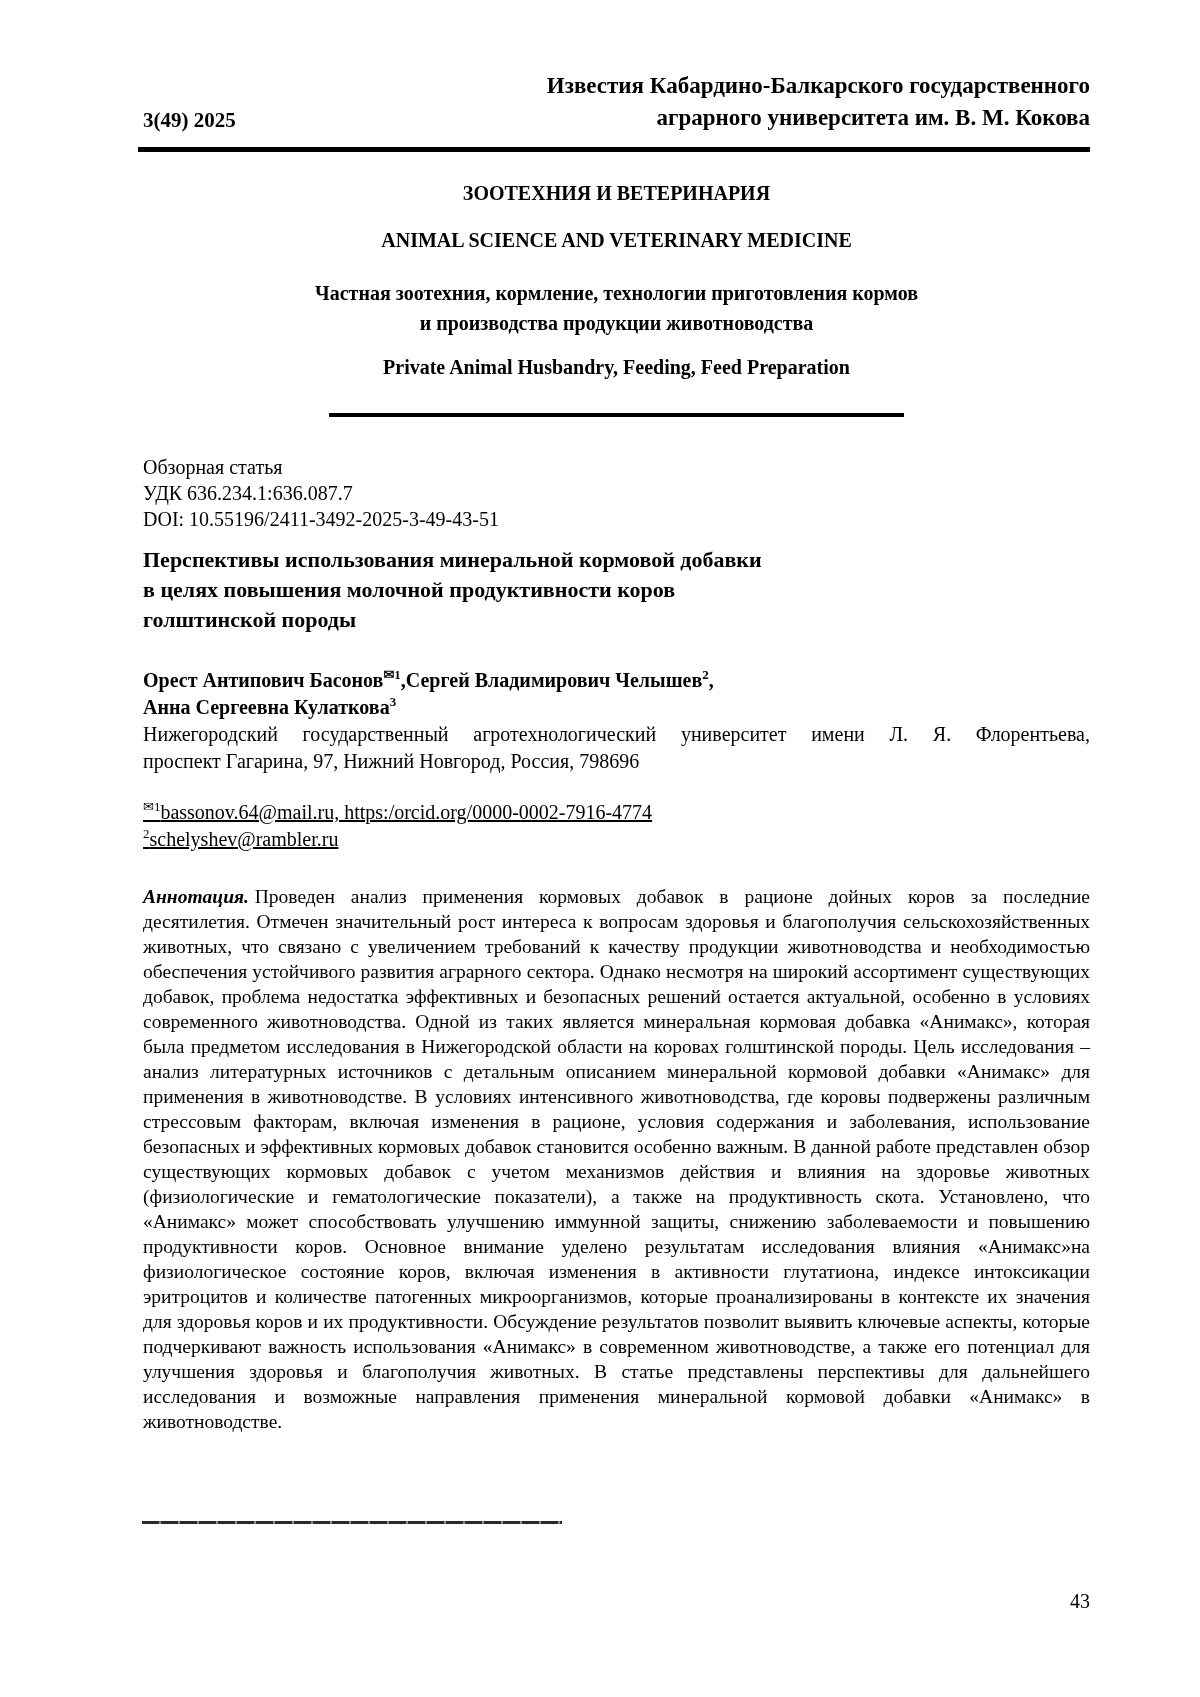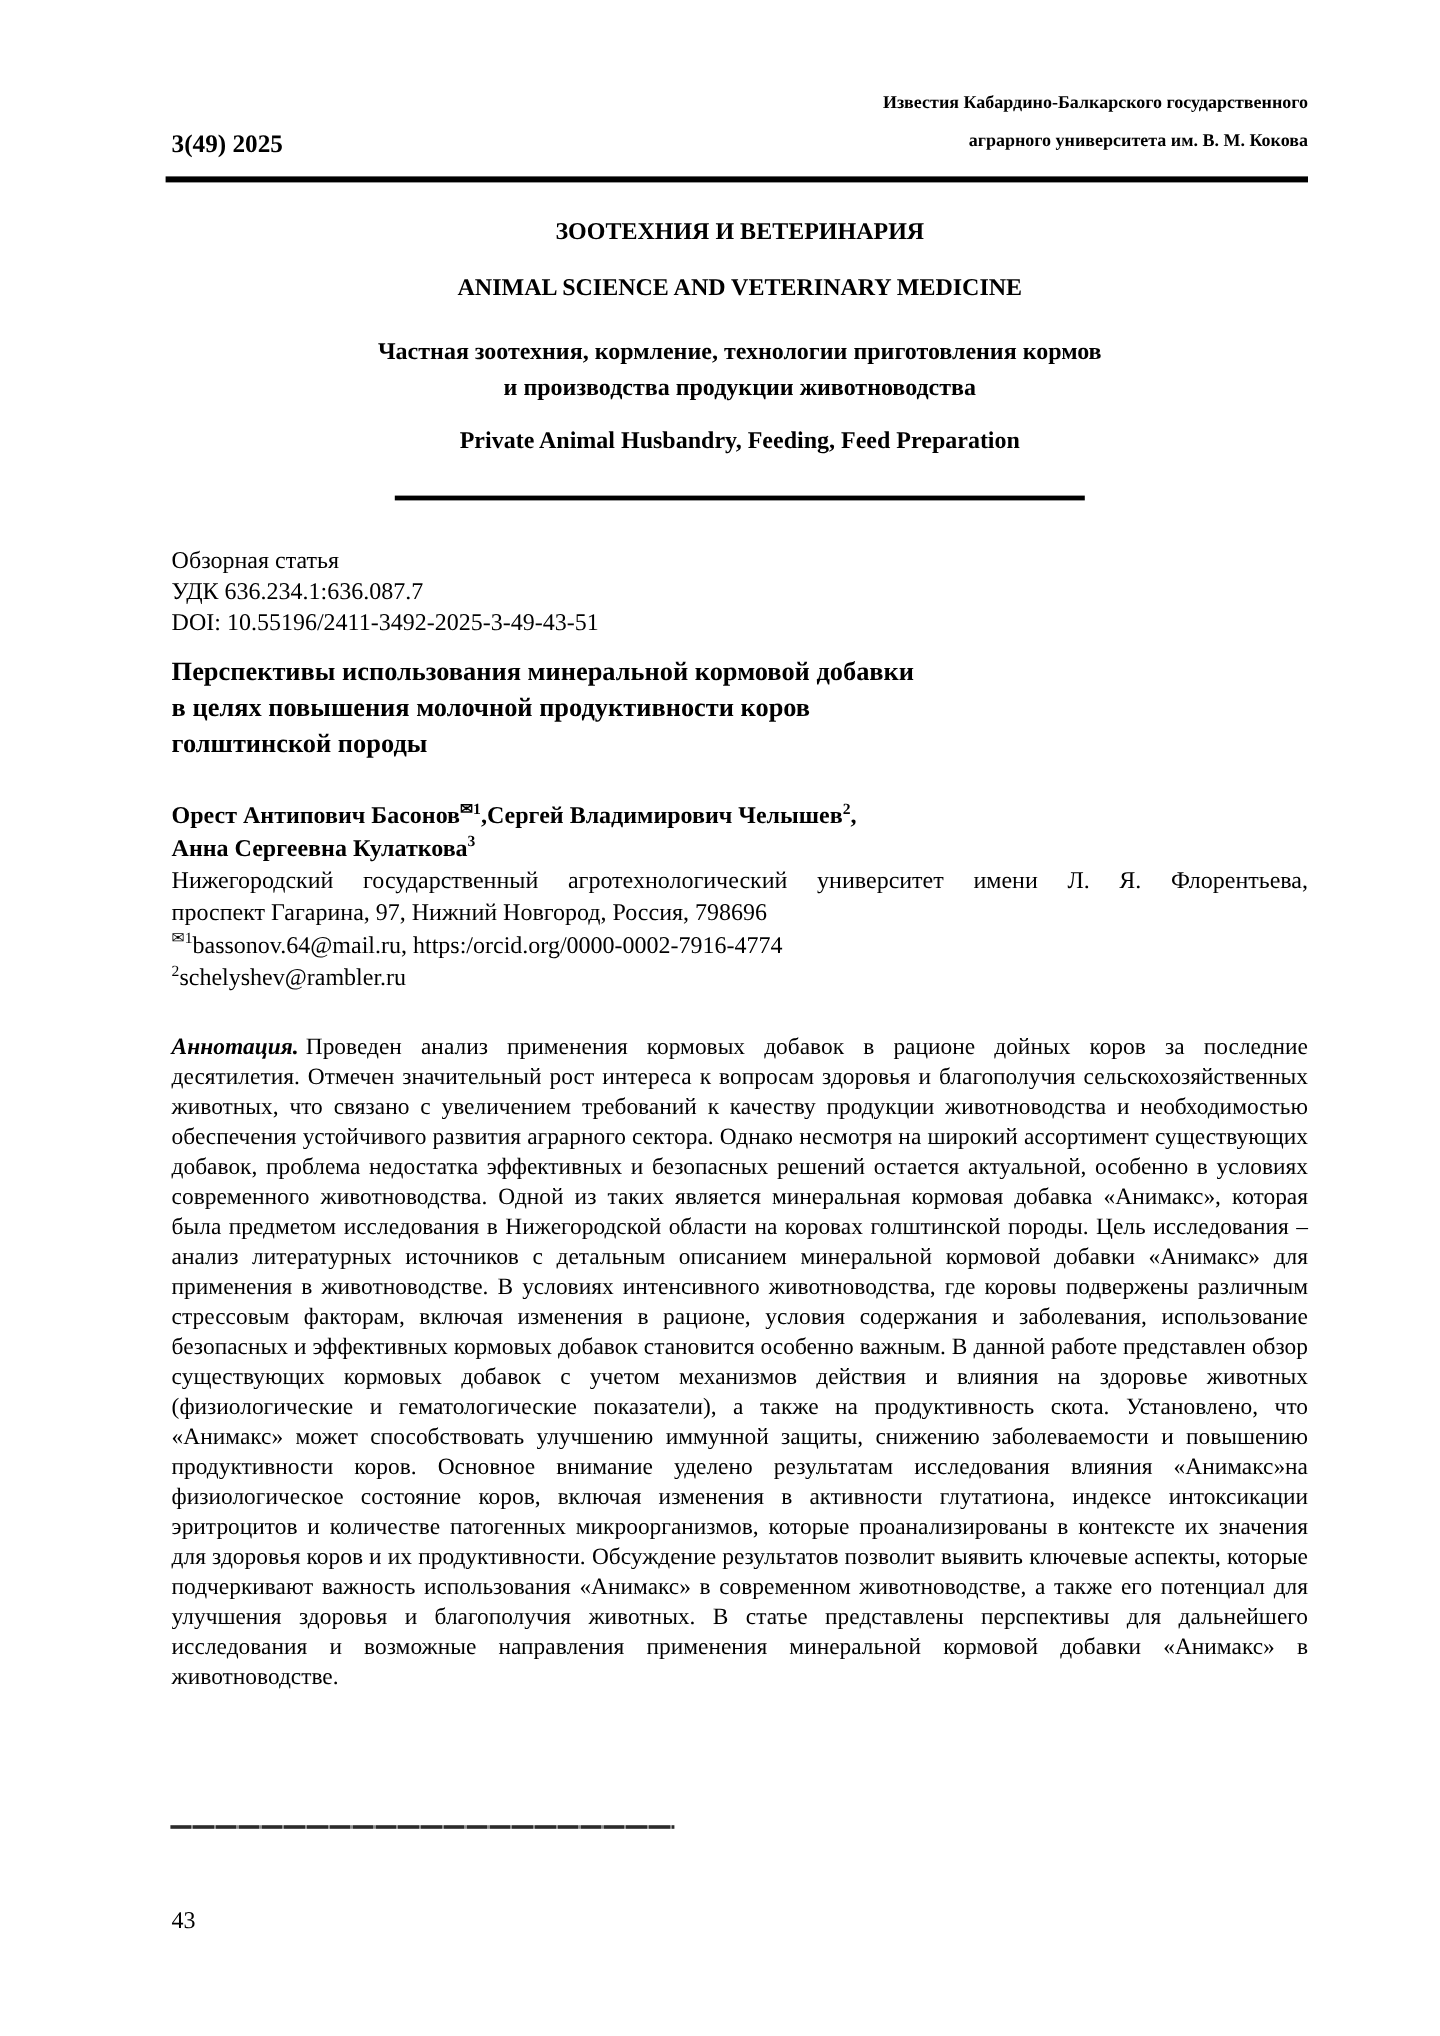--- a/index.html
+++ b/index.html
@@ -21,21 +21,21 @@
     align-items: flex-end;
   }
   .issue-number {
     font-size: 21px;
     font-weight: bold;
     white-space: nowrap;
     padding-bottom: 1px;
   }
   .journal-name {
     text-align: right;
-    font-size: 15px;
+    font-size: 23px;
     font-weight: bold;
     line-height: 32px;
   }
   .header-rule {
     height: 5px;
     background: #000;
     margin-top: 13px;
     margin-left: -5px;
   }
   
@@ -100,22 +100,24 @@
   }
   .affiliation {
     font-size: 20px;
     line-height: 27px;
   }
   .affil-line1 {
     text-align: justify;
     text-align-last: justify;
   }
   .contacts {
+    margin-top: 24px;
     font-size: 20px;
     line-height: 27px;
+    text-decoration: underline;
   }
   .contact-text { white-space: pre-wrap; }
   
   .abstract {
     margin-top: 31px;
     font-size: 19.5px;
     line-height: 25px;
     text-align: justify;
   }
   .abstract-label {
@@ -136,21 +138,21 @@
     position: absolute;
     left: 143px;
     top: 1552px;
     font-size: 20px;
   }
   .page-number {
     position: absolute;
     left: 143px;
     top: 1590px;
     width: 947px;
-    text-align: left;
+    text-align: right;
     font-size: 20px;
   }
 </style>
 </head>
 <body>
 
 <div class="page">
 
   <div class="header-row">
     <div class="issue-number">3(49) 2025</div>

